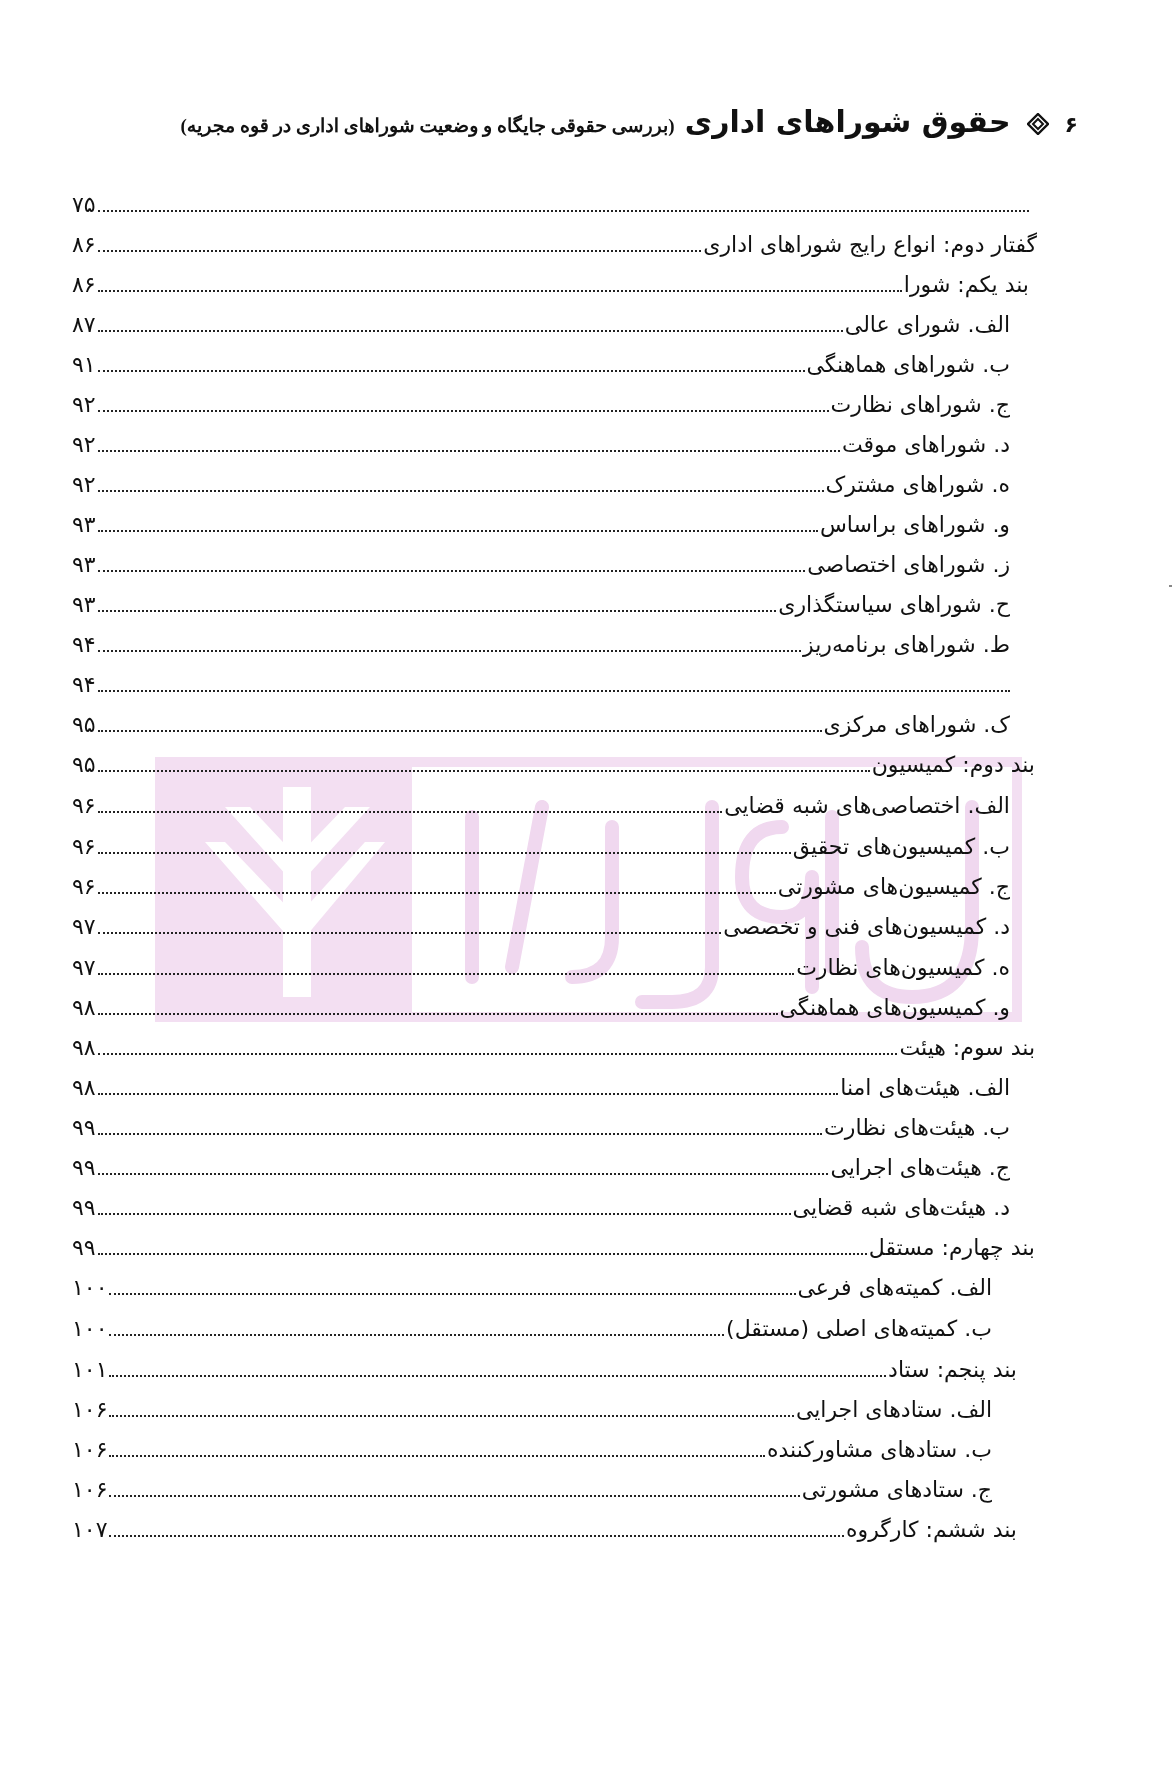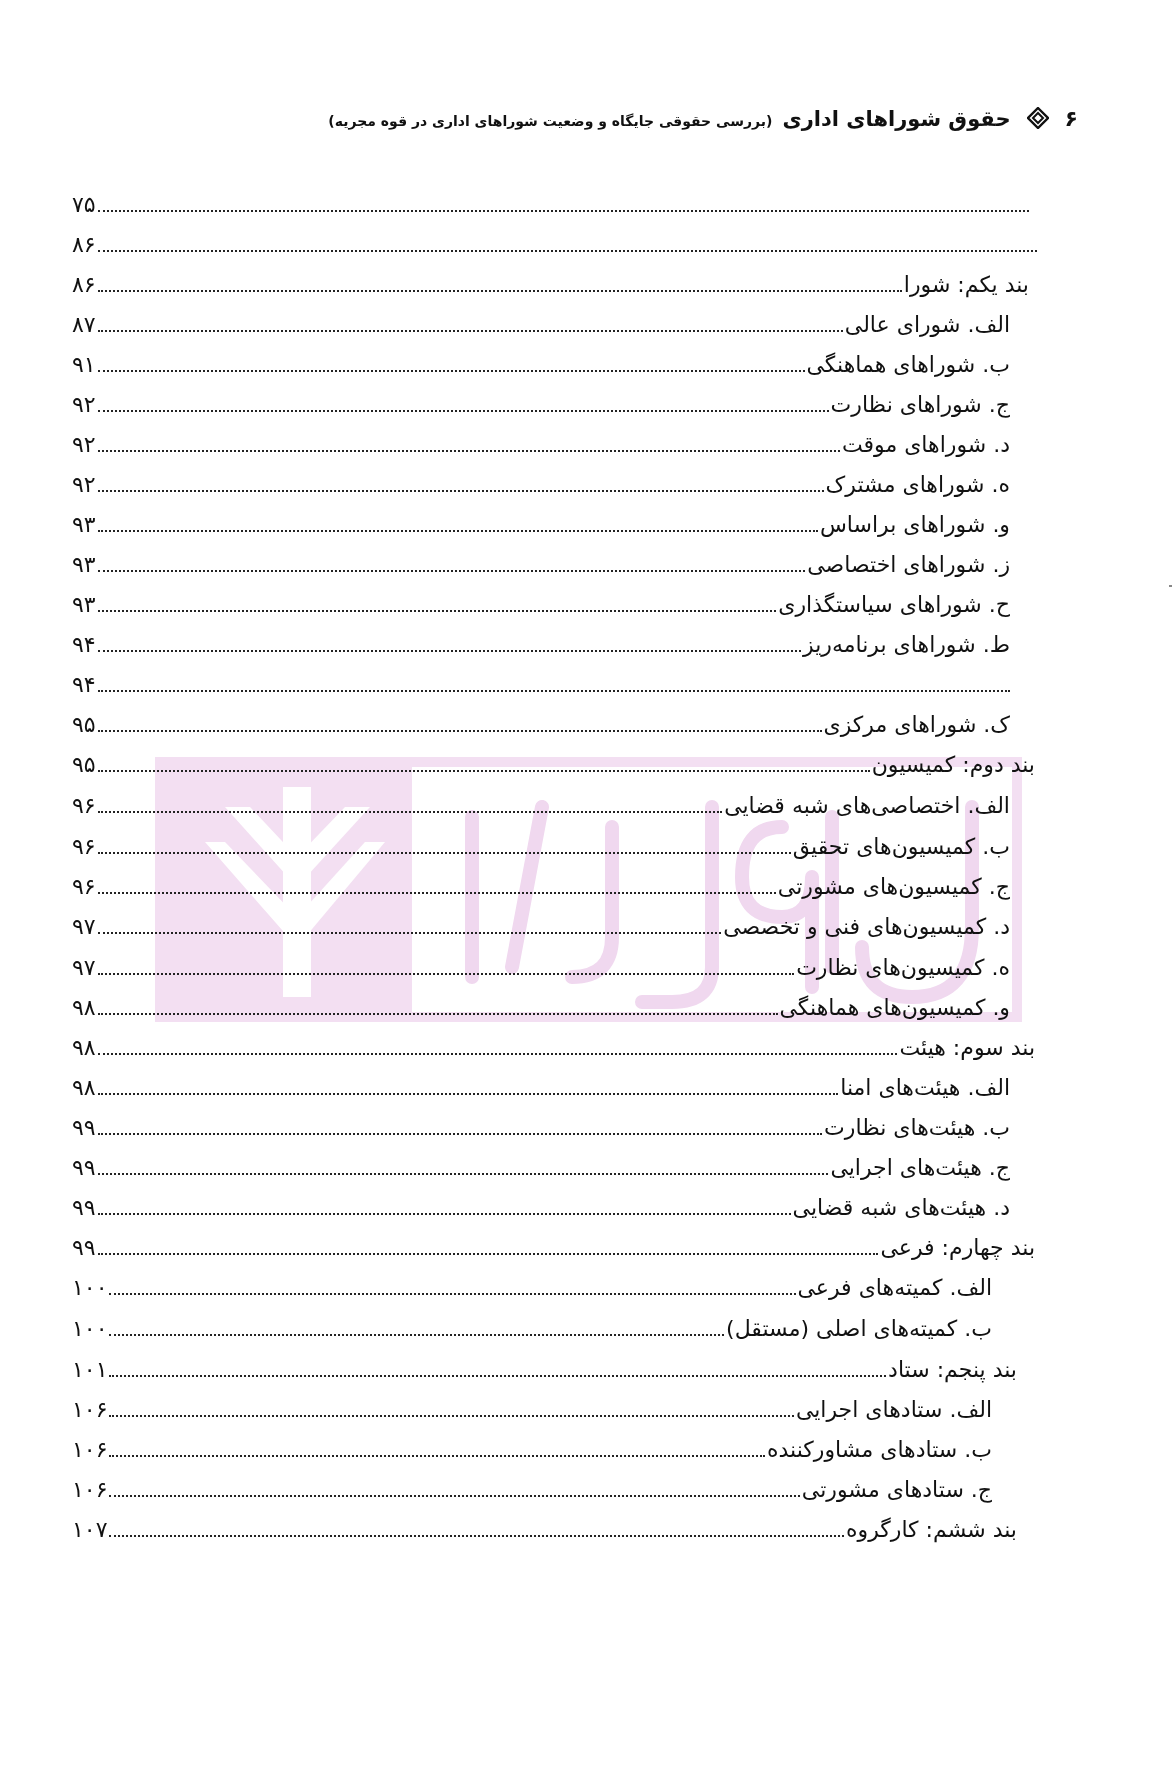--- a/index.html
+++ b/index.html
@@ -37,26 +37,27 @@
       margin-left: 6px;
     }
     .diamond-icon {
       display: inline-block;
       width: 22px; height: 22px;
       position: relative;
       top: 3px;
       margin-left: 6px;
     }
     .book-title {
-      font-size: 21px;
+      font-size: 30px;
       font-weight: bold;
     }
     .book-subtitle {
-      font-size: 14px;
+      font-size: 19px;
       font-weight: bold;
+      font-family: Liberation Serif, serif;
     }
     
     .watermark {
       position: absolute;
       left: 155px;
       top: 757px;
       width: 867px;
       height: 265px;
       background: #f3dff2;
       z-index: 0;
@@ -167,20 +168,21 @@
       </g>
     </svg>
   </div>
 
   <div class="toc" id="toc">
       <div class="toc-row" style="top: 0px; width: 957px;">
         <span class="toc-leader"></span>
         <span class="toc-page">۷۵</span>
       </div>
       <div class="toc-row" style="top: 40px; width: 965px;">
+        <span class="toc-title">گفتار دوم: انواع رایج شوراهای اداری</span>
         <span class="toc-leader"></span>
         <span class="toc-page">۸۶</span>
       </div>
       <div class="toc-row" style="top: 80px; width: 957px;">
         <span class="toc-title">بند یکم: شورا</span>
         <span class="toc-leader"></span>
         <span class="toc-page">۸۶</span>
       </div>
       <div class="toc-row" style="top: 120px; width: 938px;">
         <span class="toc-title">الف. شورای عالی</span>
@@ -290,21 +292,21 @@
         <span class="toc-title">ج. هیئت‌های اجرایی</span>
         <span class="toc-leader"></span>
         <span class="toc-page">۹۹</span>
       </div>
       <div class="toc-row" style="top: 1003px; width: 938px;">
         <span class="toc-title">د. هیئت‌های شبه قضایی</span>
         <span class="toc-leader"></span>
         <span class="toc-page">۹۹</span>
       </div>
       <div class="toc-row" style="top: 1043px; width: 963px;">
-        <span class="toc-title">بند چهارم: فرعی</span>
+        <span class="toc-title">بند چهارم: مستقل</span>
         <span class="toc-leader"></span>
         <span class="toc-page">۹۹</span>
       </div>
       <div class="toc-row" style="top: 1083px; width: 920px; left: 0px;">
         <span class="toc-title">الف. کمیته‌های فرعی</span>
         <span class="toc-leader"></span>
         <span class="toc-page">۱۰۰</span>
       </div>
       <div class="toc-row" style="top: 1124px; width: 920px; left: 0px;">
         <span class="toc-title">ب. کمیته‌های اصلی (مستقل)</span>

